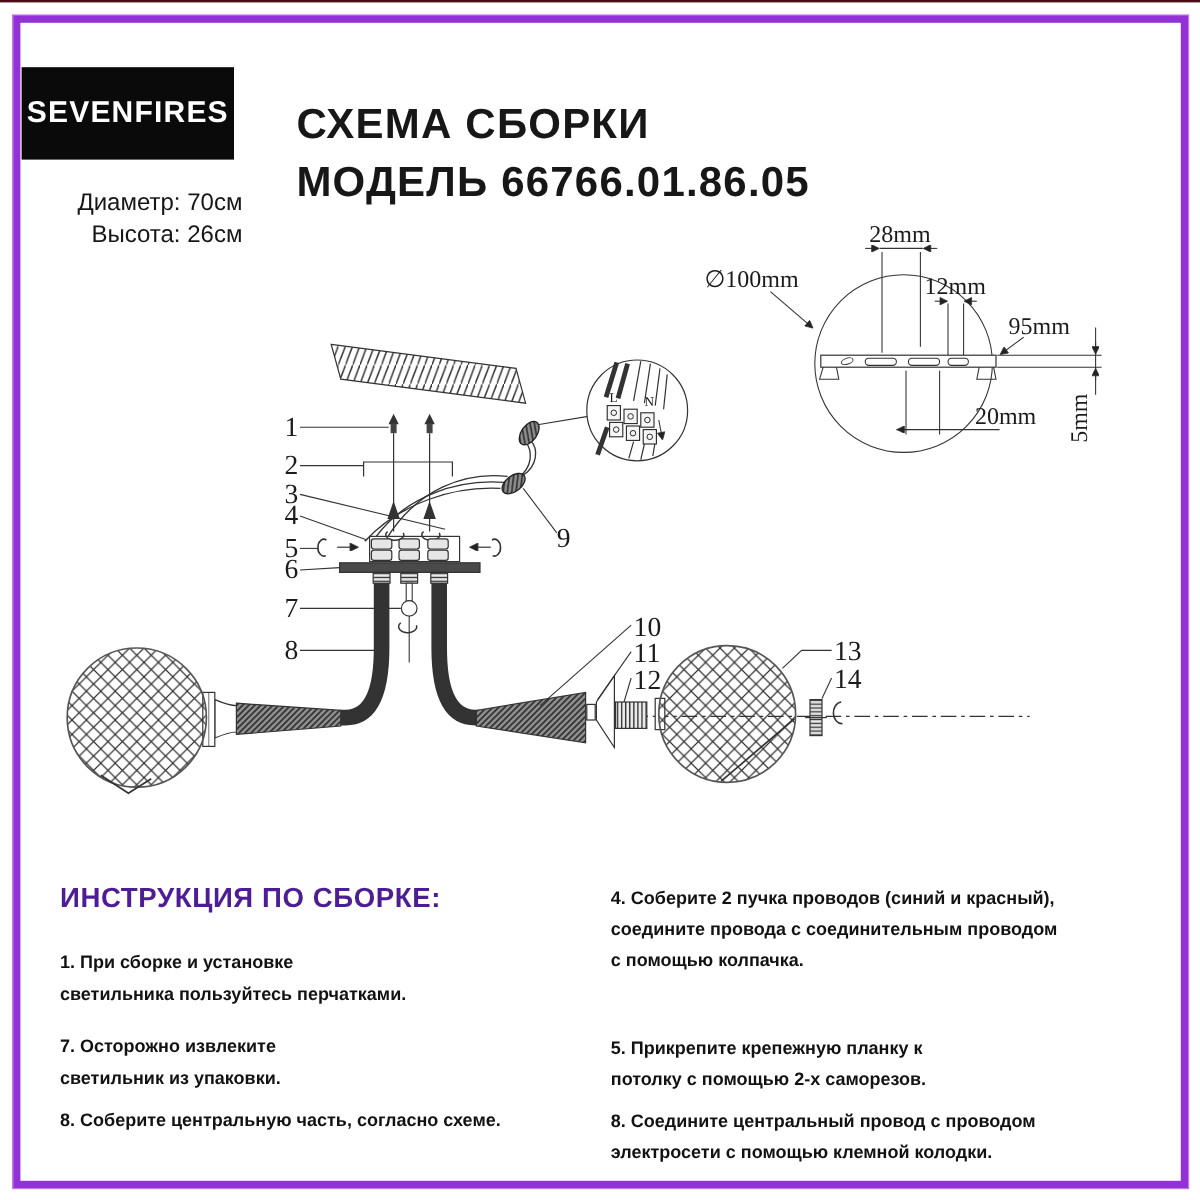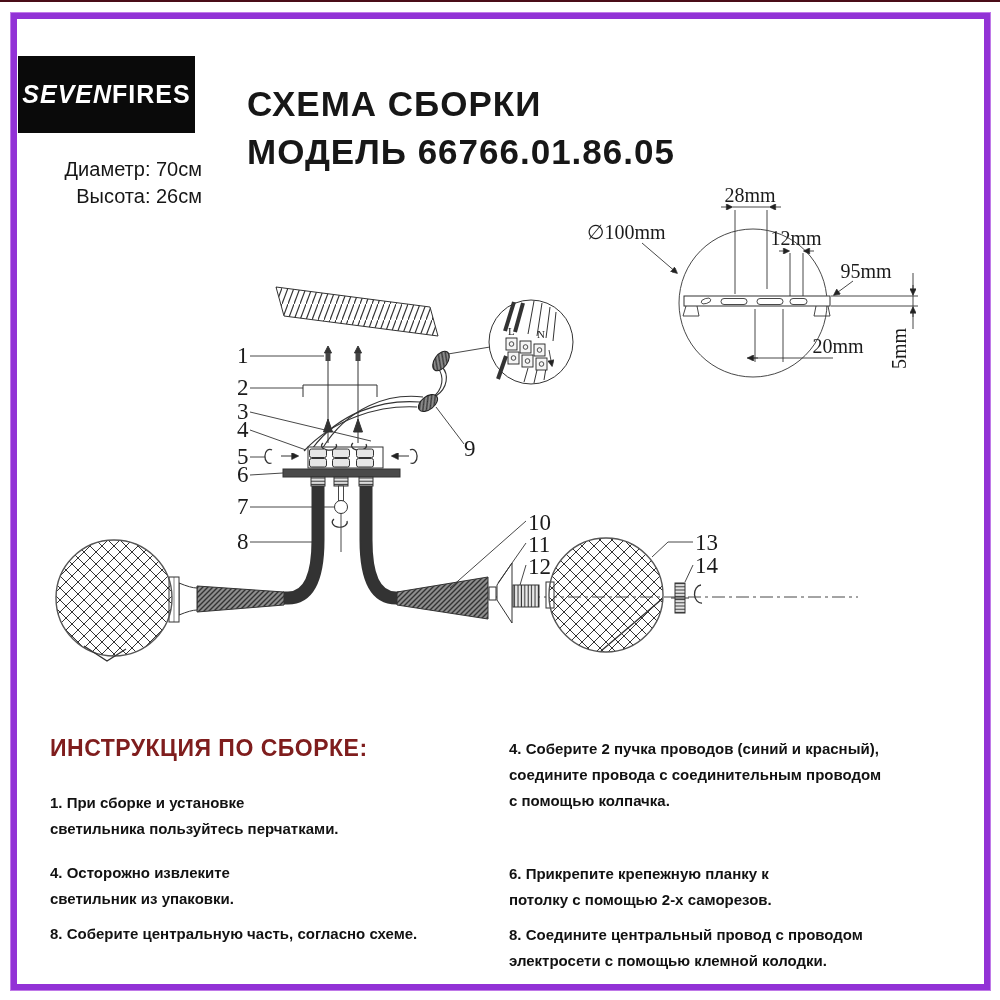--- a/index.html
+++ b/index.html
@@ -4,28 +4,28 @@
 <style>
   html,body{margin:0;padding:0;background:#fff;}
   body{width:1000px;height:1000px;position:relative;overflow:hidden;
        font-family:"Liberation Sans",sans-serif;color:#1d1d1d;}
   .top-strip{position:absolute;left:0;top:0;width:1000px;height:2px;background:#4a0d18;}
   .frame{position:absolute;left:11px;top:13px;width:979px;height:977px;
          border:6px solid #9232d6;box-sizing:border-box;box-shadow:0 0 0 1px #c07ae8;}
   .logo{position:absolute;left:18px;top:56px;width:177px;height:77px;background:#0a0a0a;
         display:flex;align-items:center;justify-content:center;letter-spacing:1px;}
   .logo span{color:#fff;font-size:25px;}
-  .logo .b{font-weight:700;font-style:italic;}
+  .logo .b{font-weight:700;}
   .logo .l{font-weight:700;}
   .title{position:absolute;left:247px;top:52px;font-size:35px;font-weight:700;
          line-height:48px;letter-spacing:1px;white-space:pre-line;color:#171717;margin-top:28px;}
   .specs{position:absolute;left:30px;top:156px;width:172px;text-align:right;
          font-size:20px;font-weight:500;line-height:27px;white-space:pre-line;color:#161616;}
   .instr-head{position:absolute;left:50px;top:735px;font-size:23px;font-weight:700;
-              letter-spacing:.5px;color:#7f1d1d;}
+              letter-spacing:.5px;color:#4c1d95;}
   .instr{position:absolute;font-size:15px;font-weight:600;line-height:26px;
          white-space:pre-line;color:#121212;}
   #i1{left:50px;top:790px;width:440px;}
   #i2{left:50px;top:860px;width:440px;}
   #i3{left:50px;top:921px;width:460px;}
   #i4{left:509px;top:736px;width:470px;}
   #i5{left:509px;top:861px;width:470px;}
   #i6{left:509px;top:922px;width:470px;}
   svg{position:absolute;left:0;top:0;}
   svg line,svg path,svg polyline{stroke:#333;}
@@ -265,22 +265,22 @@
     <text class="dim" x="796" y="245" text-anchor="middle">12mm</text>
     <text class="dim" x="866" y="278" text-anchor="middle">95mm</text>
     <text class="dim" x="838" y="353" text-anchor="middle">20mm</text>
     <text class="dim" transform="translate(906,369) rotate(-90)">5mm</text>
   </g>
 </svg>
 
 <div class="instr-head">ИНСТРУКЦИЯ ПО СБОРКЕ:</div>
 <div class="instr" id="i1">1. При сборке и установке
 светильника пользуйтесь перчатками.</div>
-<div class="instr" id="i2">4. Осторожно извлеките
+<div class="instr" id="i2">7. Осторожно извлеките
 светильник из упаковки.</div>
 <div class="instr" id="i3">8. Соберите центральную часть, согласно схеме.</div>
 <div class="instr" id="i4">4. Соберите 2 пучка проводов (синий и красный),
 соедините провода с соединительным проводом
 с помощью колпачка.</div>
-<div class="instr" id="i5">6. Прикрепите крепежную планку к
+<div class="instr" id="i5">5. Прикрепите крепежную планку к
 потолку с помощью 2-х саморезов.</div>
 <div class="instr" id="i6">8. Соедините центральный провод с проводом
 электросети с помощью клемной колодки.</div>
 
 </body></html>

